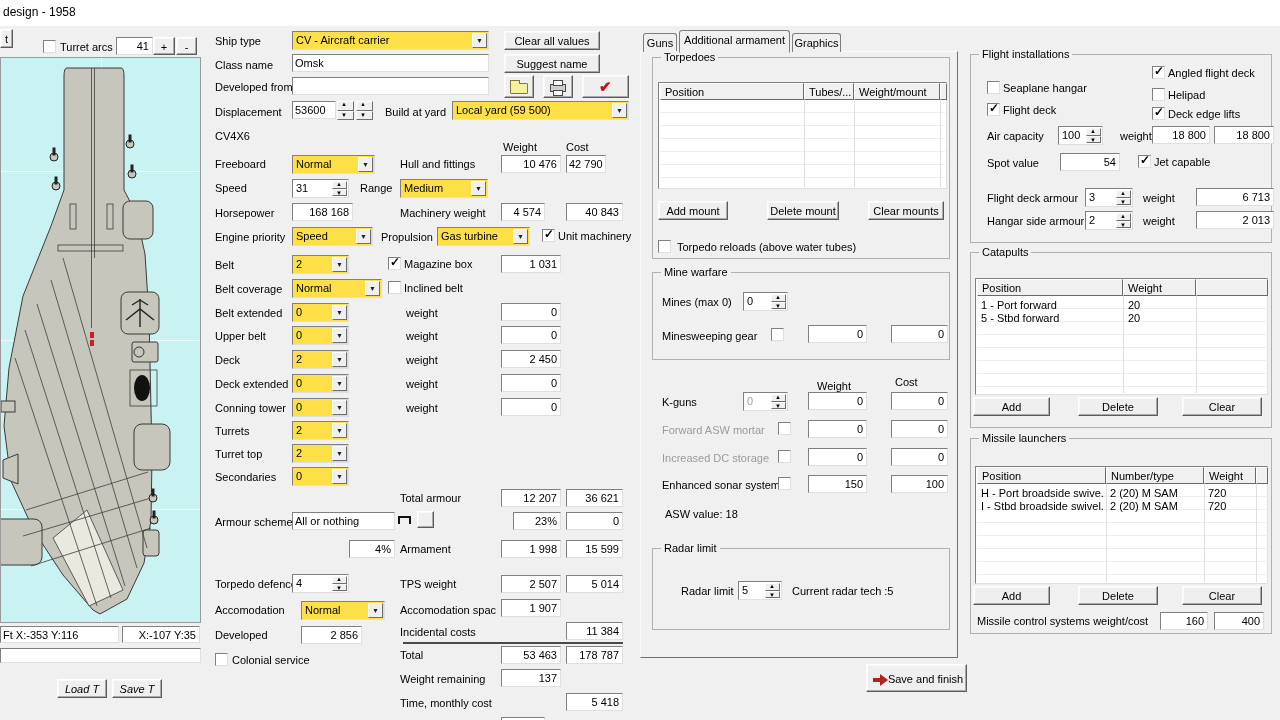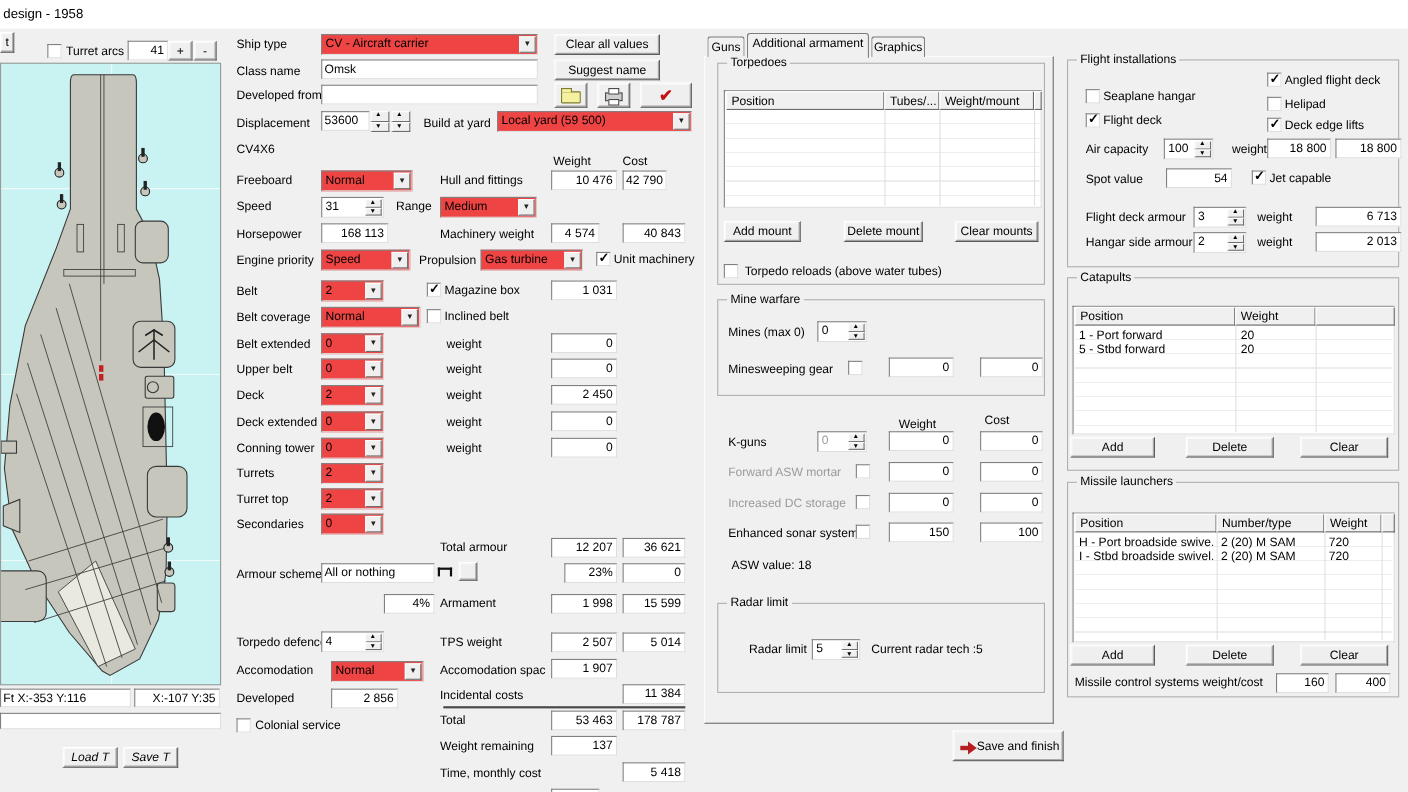--- a/index.html
+++ b/index.html
@@ -6,21 +6,21 @@
 html,body{width:1280px;height:720px}
 #app{position:relative;width:1280px;height:720px;background:#f0f0f0;font:11px "Liberation Sans",sans-serif;color:#000;overflow:hidden}
 .titlebar{position:absolute;left:0;top:0;width:1280px;height:26px;background:#ffffff}
 .title{position:absolute;left:3px;top:5px;font-size:12px;white-space:nowrap}
 .lbl{position:absolute;white-space:nowrap;line-height:13px}
 .fld{position:absolute;height:18px;background:#fff;border:1px solid;border-color:#808080 #dfdfdf #dfdfdf #808080;padding:2px 3px 0 2px;text-align:right;white-space:nowrap;overflow:hidden}
 .fld.la{text-align:left}
 .btn{position:absolute;height:19px;background:#efefef;border:1px solid;border-color:#ffffff #5c5c5c #5c5c5c #ffffff;box-shadow:inset -1px -1px 0 #a9a9a9,inset 1px 1px 0 #f9f9f9;text-align:center;padding-top:3px;white-space:nowrap;overflow:hidden;cursor:default}
 .cb{position:absolute;width:13px;height:13px;background:#fff;border:1px solid;border-color:#808080 #dfdfdf #dfdfdf #808080}
 .cb.on::after{content:"✓";position:absolute;left:1px;top:-3px;font-weight:bold;font-size:12px;color:#000}
-.dd{position:absolute;height:19px;background:#ef4444;border:1px solid;border-color:#808080 #dfdfdf #dfdfdf #808080}
+.dd{position:absolute;height:19px;background:#fde047;border:1px solid;border-color:#808080 #dfdfdf #dfdfdf #808080}
 .dval{position:absolute;left:3px;right:17px;top:2px;white-space:nowrap;overflow:hidden}
 .darw{position:absolute;top:1px;right:1px;bottom:1px;width:15px;background:#efefef;border:1px solid;border-color:#fdfdfd #6e6e6e #6e6e6e #fdfdfd}
 .darw::after{content:"▼";position:absolute;left:3px;top:3px;font-size:7px;color:#222}
 .spin{position:absolute;height:19px;background:#fff;border:1px solid;border-color:#808080 #dfdfdf #dfdfdf #808080}
 .sval{position:absolute;left:3px;top:2px;right:17px;white-space:nowrap;overflow:hidden}
 .udc{position:absolute;right:1px;top:1px;bottom:1px;width:15px;display:flex;flex-direction:column}
 .udc span,.ud span{flex:1;position:relative;background:#efefef;border:1px solid;border-color:#fdfdfd #6e6e6e #6e6e6e #fdfdfd}
 .udc .u::after,.ud .u::after{content:"▲";position:absolute;left:3px;top:-1px;font-size:6px}
 .udc .d::after,.ud .d::after{content:"▼";position:absolute;left:3px;top:0;font-size:6px}
 .ud{position:absolute;width:17px;height:19px;display:flex;flex-direction:column}
@@ -189,21 +189,21 @@
         <span class="d"></span>
       </span>
     </div>
   <div class="lbl" style="left:360px;top:182px">Range</div>
   <div class="dd" style="left:400px;top:179px;width:88px">
       <span class="dval">Medium</span>
       <span class="darw"></span>
     </div>
 
   <div class="lbl" style="left:215px;top:207px">Horsepower</div>
-  <div class="fld" style="left:292px;top:203px;width:61px">168 113</div>
+  <div class="fld" style="left:292px;top:203px;width:61px">168 168</div>
   <div class="lbl" style="left:400px;top:207px">Machinery weight</div>
   <div class="fld" style="left:501px;top:203px;width:44px">4 574</div>
   <div class="fld" style="left:566px;top:203px;width:57px">40 843</div>
 
   <div class="lbl" style="left:215px;top:231px">Engine priority</div>
   <div class="dd" style="left:292px;top:227px;width:81px">
       <span class="dval">Speed</span>
       <span class="darw"></span>
     </div>
   <div class="lbl" style="left:381px;top:231px">Propulsion</div>

